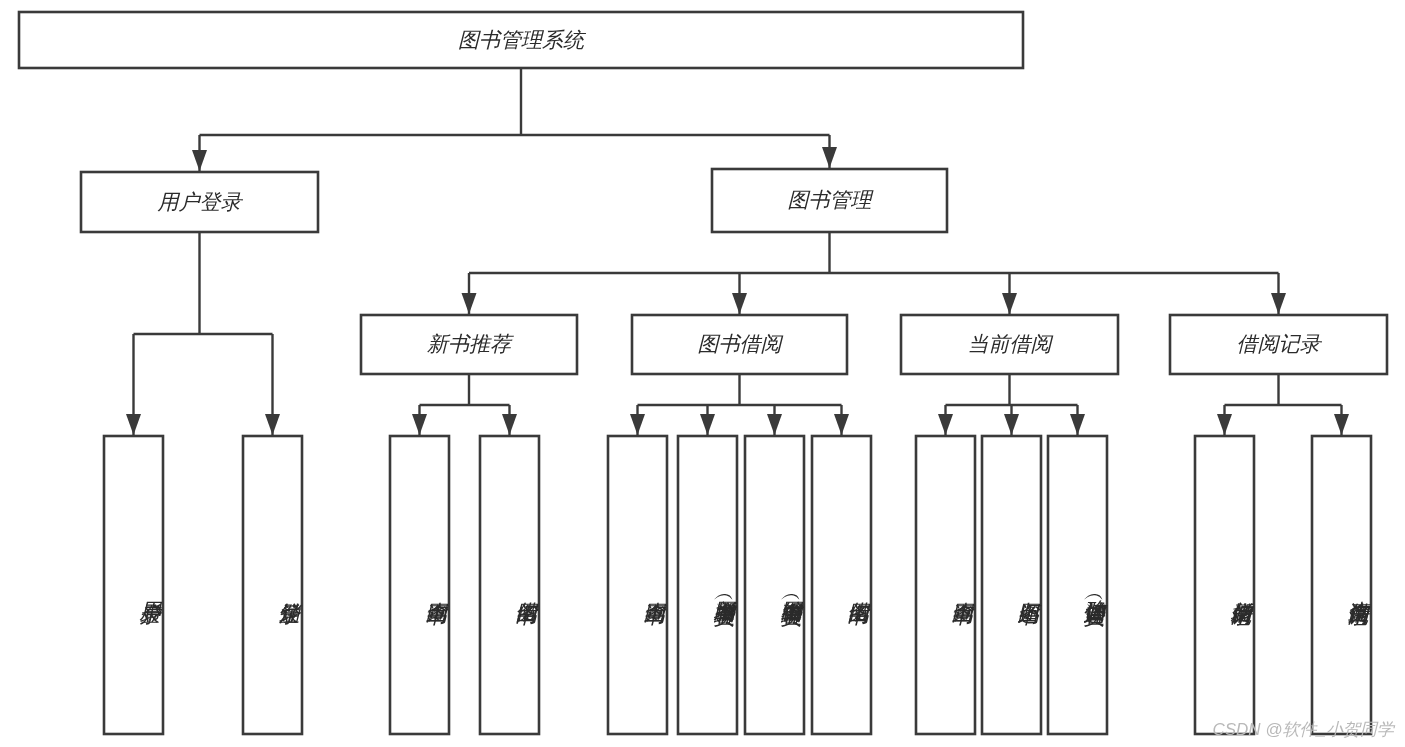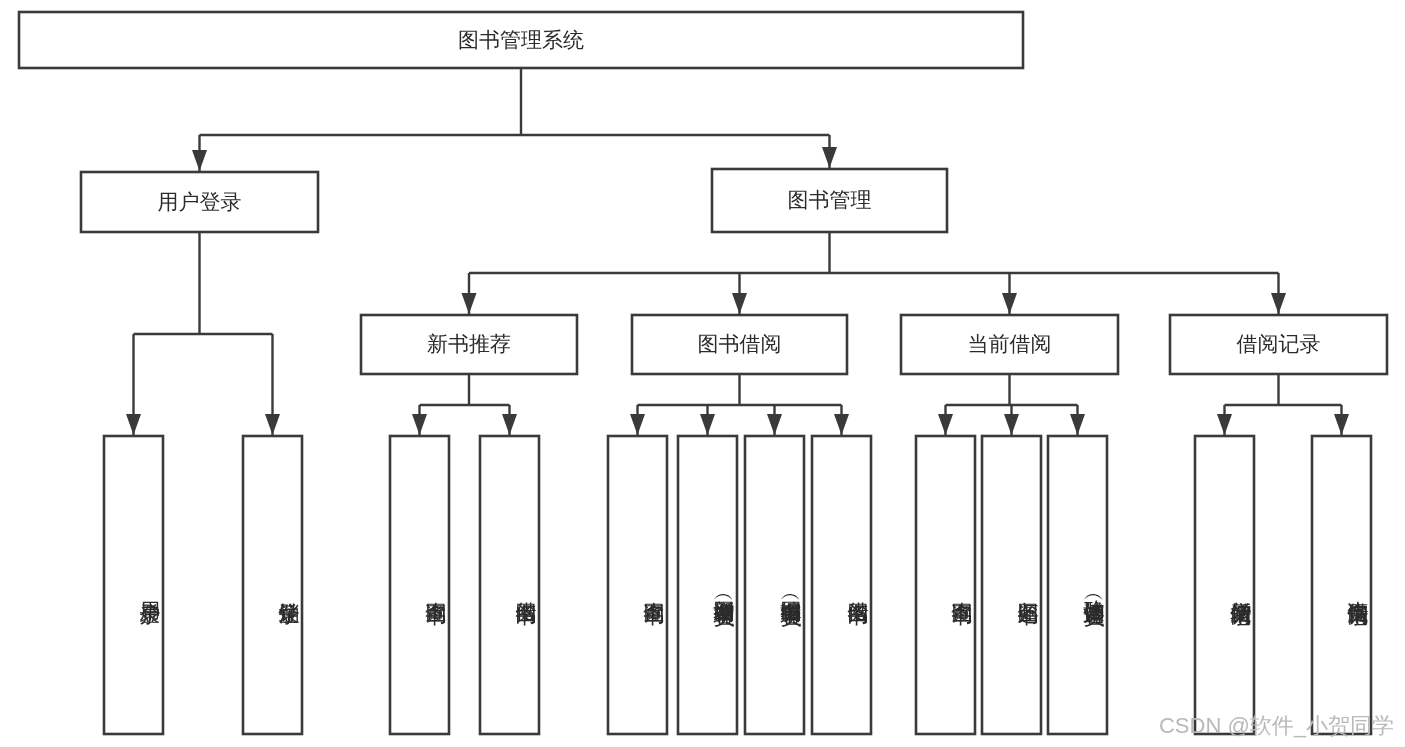--- a/index.html
+++ b/index.html
@@ -9,20 +9,21 @@
   }
   body {
     font-family: "Liberation Sans", "DejaVu Sans", sans-serif;
   }
   #diagram-root {
     position: relative;
     width: 1404px;
     height: 747px;
     background: #ffffff;
     overflow: hidden;
+    font-style: italic;
   }
   svg#tree-svg {
     position: absolute;
     left: 0;
     top: 0;
     width: 1405px;
     height: 747px;
     display: block;
   }
   .node-box {
@@ -60,21 +61,21 @@
     display: flex;
     align-items: flex-start;
     justify-content: center;
     pointer-events: none;
   }
   .watermark {
     position: absolute;
     right: 10px;
     bottom: 6px;
     font-family: "Liberation Sans", "DejaVu Sans", sans-serif;
-    font-size: 22px;
+    font-size: 17px;
     color: #b9b9b9;
     white-space: nowrap;
   }
 </style>
 </head>
 <body>
 
 <div id="diagram-root">
   <svg id="tree-svg" viewBox="0 0 1405 747" xmlns="http://www.w3.org/2000/svg">
     <g id="edge-layer">

